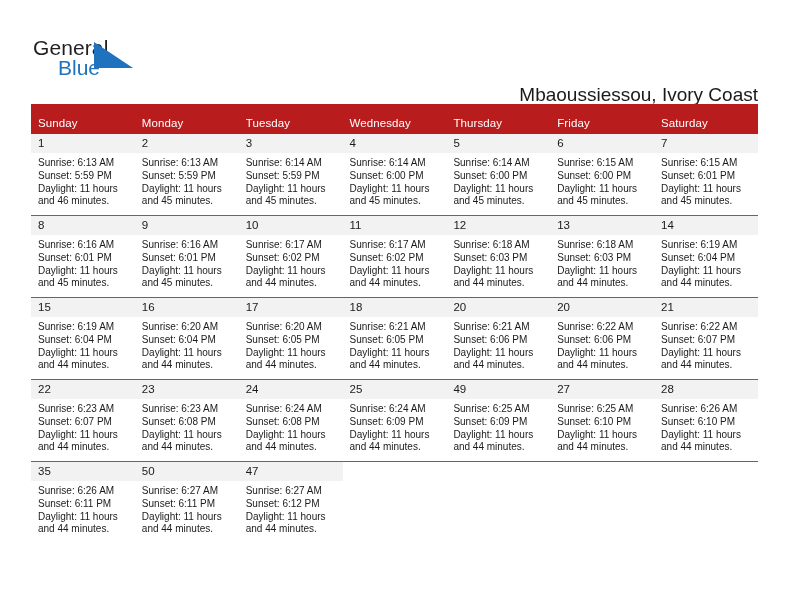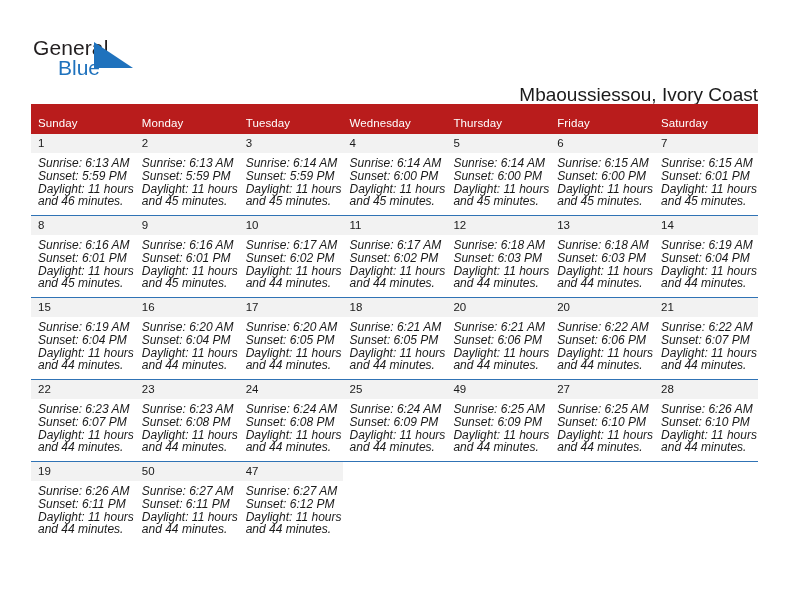--- a/index.html
+++ b/index.html
@@ -129,26 +129,25 @@
     height: 13px;
     line-height: 13px;
   }
 
   .daynum.empty {
     background: #ffffff;
   }
 
   .details {
     padding: 4px 6px 0 7px;
-    font-size: 12px;
+    font-size: 10px;
     line-height: 12.8px;
     color: #1a1a1a;
     height: 62px;
     box-sizing: border-box;
-    font-style: italic;
   }
   .details div {
     white-space: nowrap;
   }
   .cell-empty .details {
     height: 62px;
   }
 </style>
 </head>
 <body>
@@ -441,21 +440,21 @@
             <div>Sunrise: 6:26 AM</div>
             <div>Sunset: 6:10 PM</div>
             <div>Daylight: 11 hours</div>
             <div>and 44 minutes.</div>
           </div>
         </td>
       </tr>
 
       <tr>
         <td>
-          <div class="daynum">19</div>
+          <div class="daynum">35</div>
           <div class="details">
             <div>Sunrise: 6:26 AM</div>
             <div>Sunset: 6:11 PM</div>
             <div>Daylight: 11 hours</div>
             <div>and 44 minutes.</div>
           </div>
         </td>
         <td>
           <div class="daynum">50</div>
           <div class="details">

